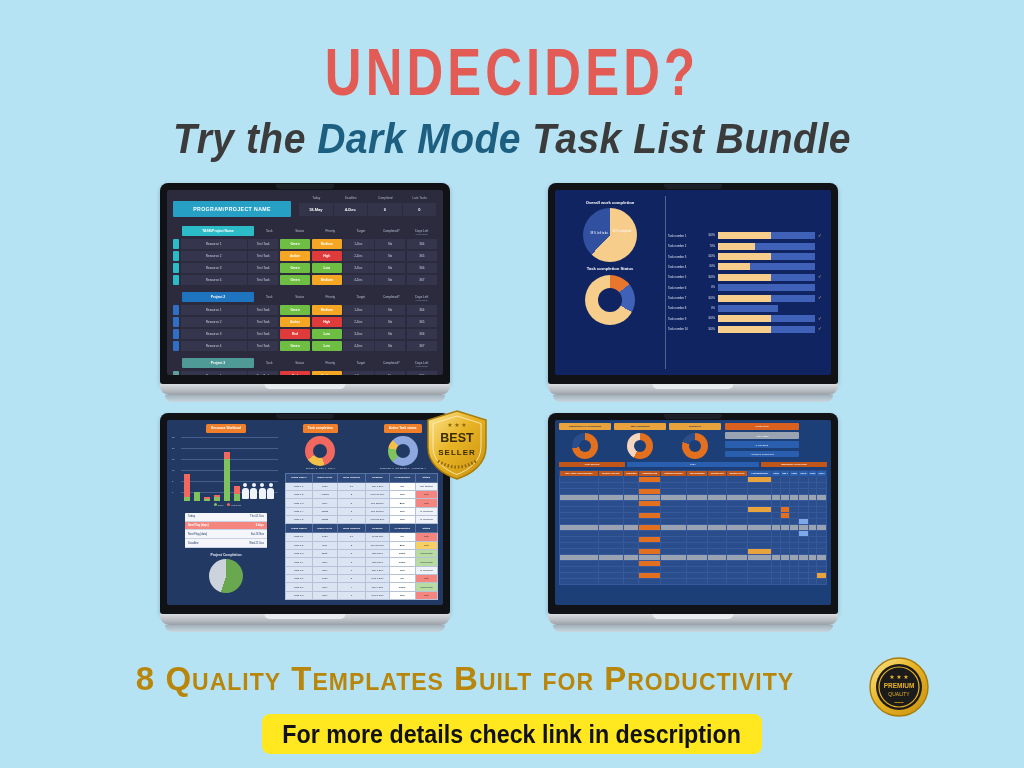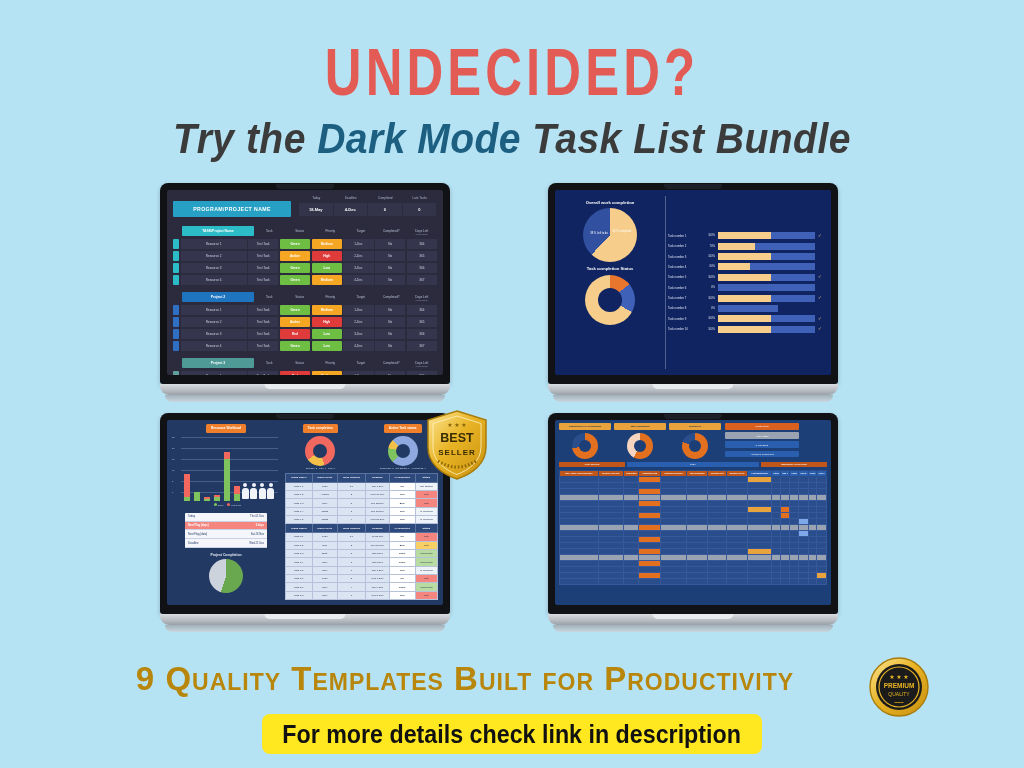--- a/index.html
+++ b/index.html
@@ -1076,21 +1076,21 @@
               <td class="">&nbsp;</td>
             </tr>
           </tbody>
         </table>
     </div>
   </div>
   <div class="base"></div>
   <div class="foot"></div>
 </div>
 
-<div style="position:absolute;top:660px;left:60px;width:810px;text-align:center;font-size:33px;font-weight:bold;color:#b8860b;font-variant:small-caps;letter-spacing:1px;">9 Quality Templates Built for Productivity</div>
+<div style="position:absolute;top:660px;left:60px;width:810px;text-align:center;font-size:33px;font-weight:bold;color:#b8860b;font-variant:small-caps;letter-spacing:1px;">8 Quality Templates Built for Productivity</div>
 
 <svg style="position:absolute;left:868px;top:656px;" width="62" height="62" viewBox="0 0 62 62">
   <circle cx="31" cy="31" r="29" fill="url(#gold)" stroke="#a87c0b" stroke-width="1.4"></circle>
   <circle cx="31" cy="31" r="23" fill="#1b1b1b"></circle>
   <circle cx="31" cy="31" r="20" fill="none" stroke="#e8b425" stroke-width="1.2"></circle>
   <text x="31" y="23" text-anchor="middle" font-size="6" fill="#e8b425">★ ★ ★</text>
   <text x="31" y="32" text-anchor="middle" font-size="6.5" font-weight="bold" fill="#e8b425" font-family="Liberation Sans, sans-serif">PREMIUM</text>
   <text x="31" y="40" text-anchor="middle" font-size="5" fill="#e8b425" font-family="Liberation Sans, sans-serif">QUALITY</text>
   <text x="31" y="47" text-anchor="middle" font-size="3" fill="#c8900f">▬▬▬</text>
 </svg>

